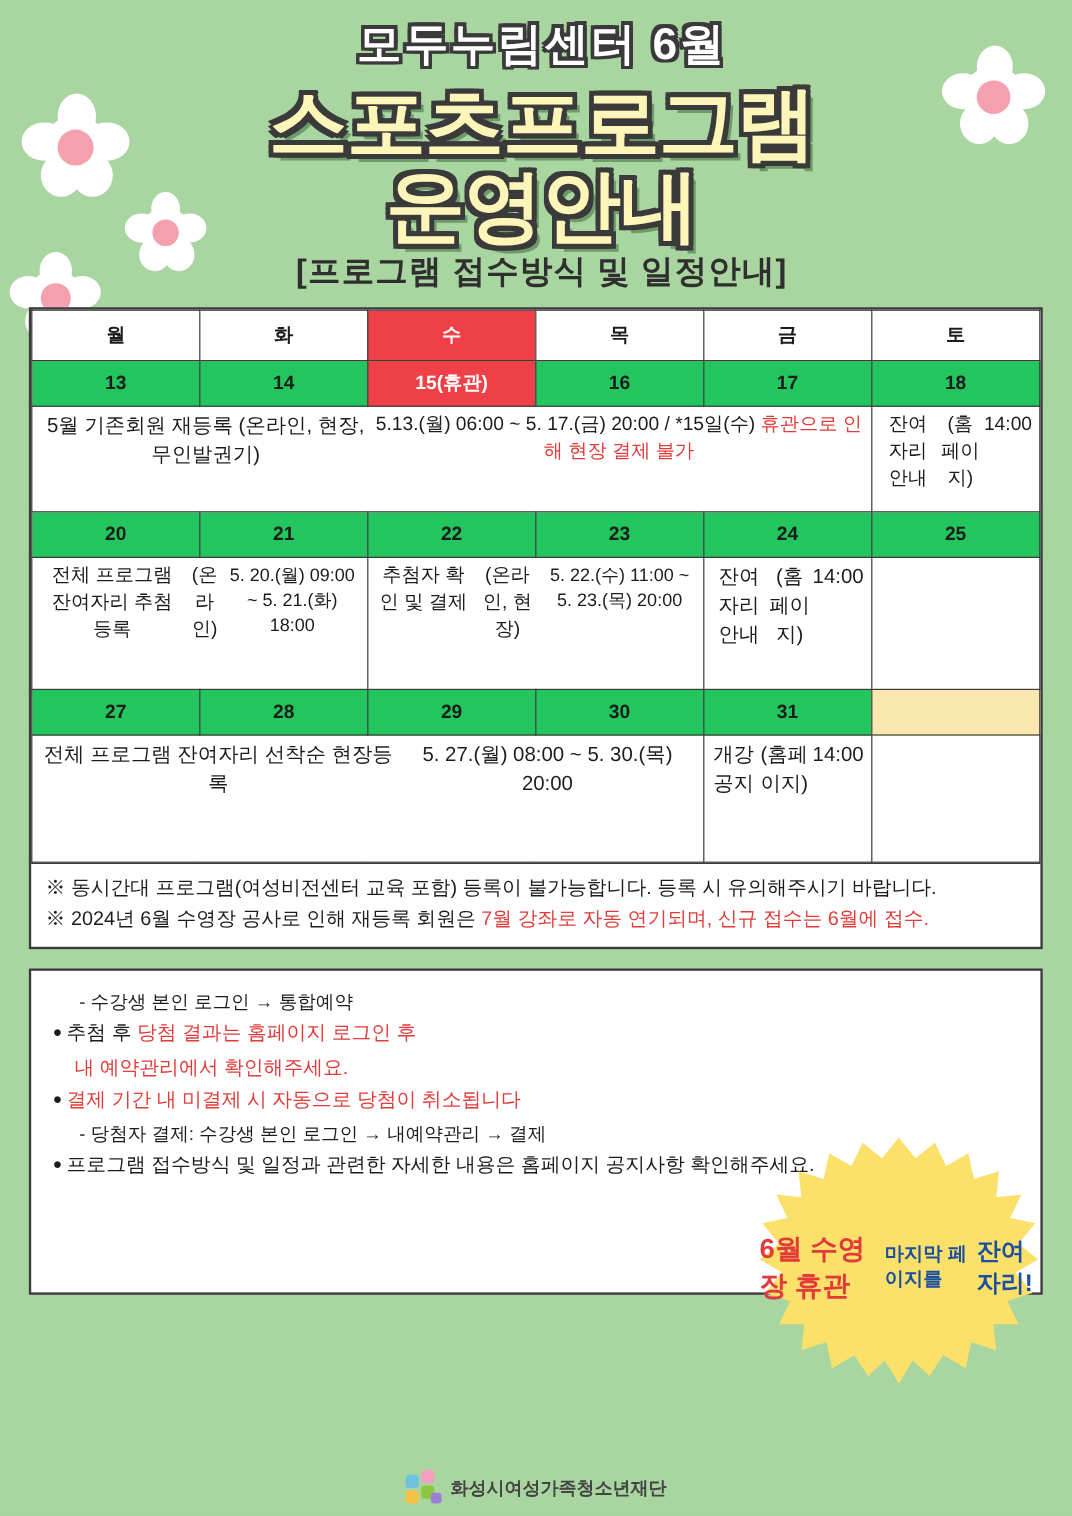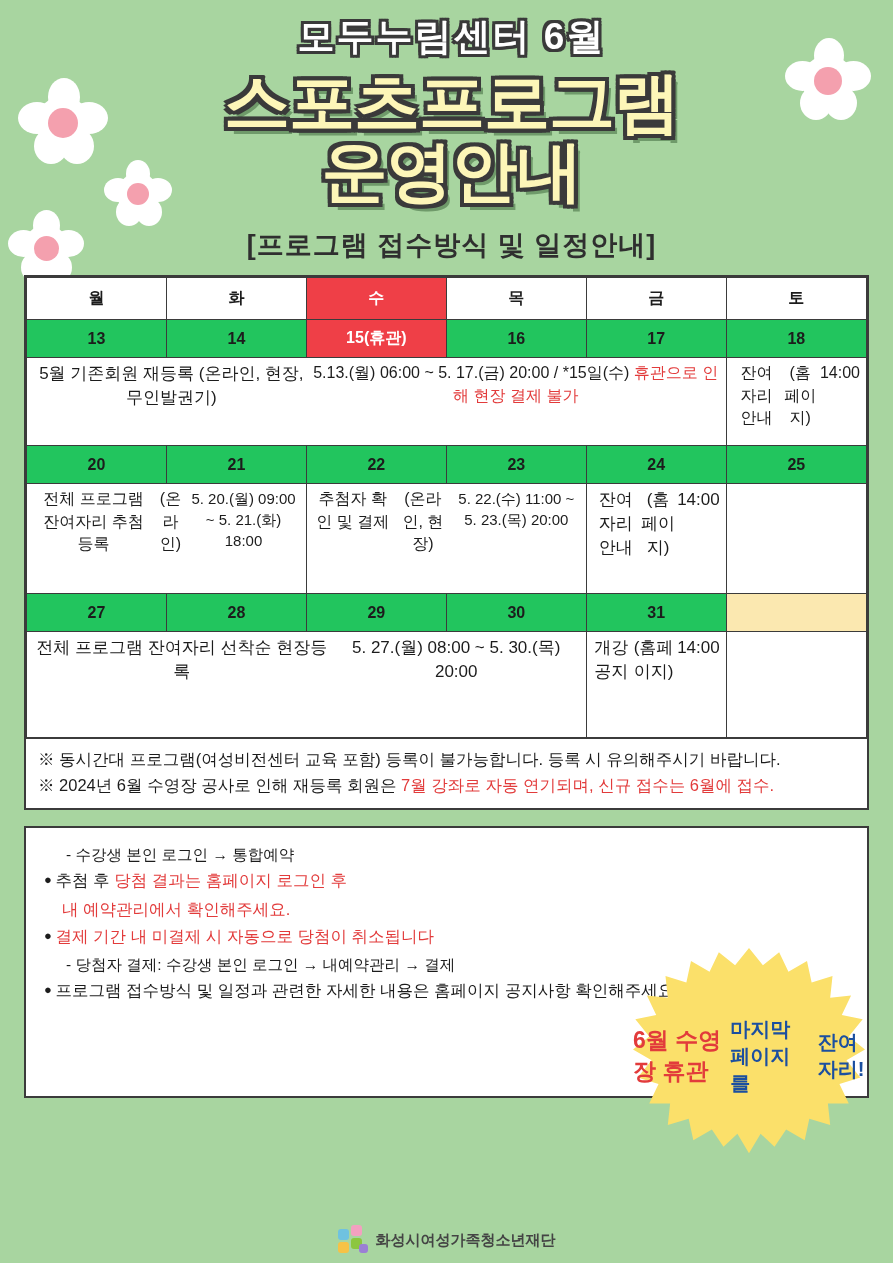--- a/index.html
+++ b/index.html
@@ -35,21 +35,21 @@
   }
   .title1, .title2 {
     font-size: 66px; font-weight: 700; color:#fdf6b8; line-height: 1.04;
     text-shadow:
       -4px -4px 0 #3a3a3a, 4px -4px 0 #3a3a3a, -4px 4px 0 #3a3a3a, 4px 4px 0 #3a3a3a,
       -4px 0 0 #3a3a3a, 4px 0 0 #3a3a3a, 0 -4px 0 #3a3a3a, 0 4px 0 #3a3a3a,
       6px 7px 0 #6f9a6a;
     letter-spacing: -1px;
   }
   .subtitle {
-    margin-top: 22px; margin-bottom: 12px;
+    margin-top: 3px; margin-bottom: 12px;
     font-size: 27px; font-weight: 700; color:#2f2f2f; letter-spacing: 1px;
   }
 
   
   .cal {
     width: 845px; margin: 0 auto; background:#ffffff;
     border: 2px solid #3b3b3b; position: relative; z-index: 3;
   }
   table.caltable { width:100%; border-collapse: collapse; table-layout: fixed; }
   table.caltable td, table.caltable th {
@@ -100,21 +100,21 @@
       24% 79%, 15% 82%, 16% 72%, 7% 72%, 11% 63%, 2% 60%, 8% 52%,
       0% 47%, 7% 41%, 1% 33%, 10% 31%, 6% 22%, 15% 23%, 14% 13%,
       23% 16%, 25% 6%, 33% 11%, 37% 2%, 44% 8%
     );
   }
   .burst .txt {
     position:absolute; inset:0; display:flex; flex-direction:row;
     align-items:center; justify-content:center; gap:8px;
   }
   .burst .l1 { font-size: 23px; font-weight:700; color:#e23b3b; }
-  .burst .l2 { font-size: 20px; font-weight:700; color:#1b4fa0; }
+  .burst .l2 { font-size: 16px; font-weight:700; color:#1b4fa0; }
   .burst .l3 { font-size: 20px; font-weight:700; color:#1b4fa0; }
 
   
   .footer {
     position:absolute; bottom: 8px; left:0; right:0;
     display:flex; align-items:center; justify-content:center; gap:8px; z-index:3;
   }
   .logo-mark { width: 30px; height: 30px; position:relative; }
   .logo-mark i { position:absolute; display:block; border-radius:3px; }
   .footer .fname { font-size: 15px; font-weight:700; color:#444; }

